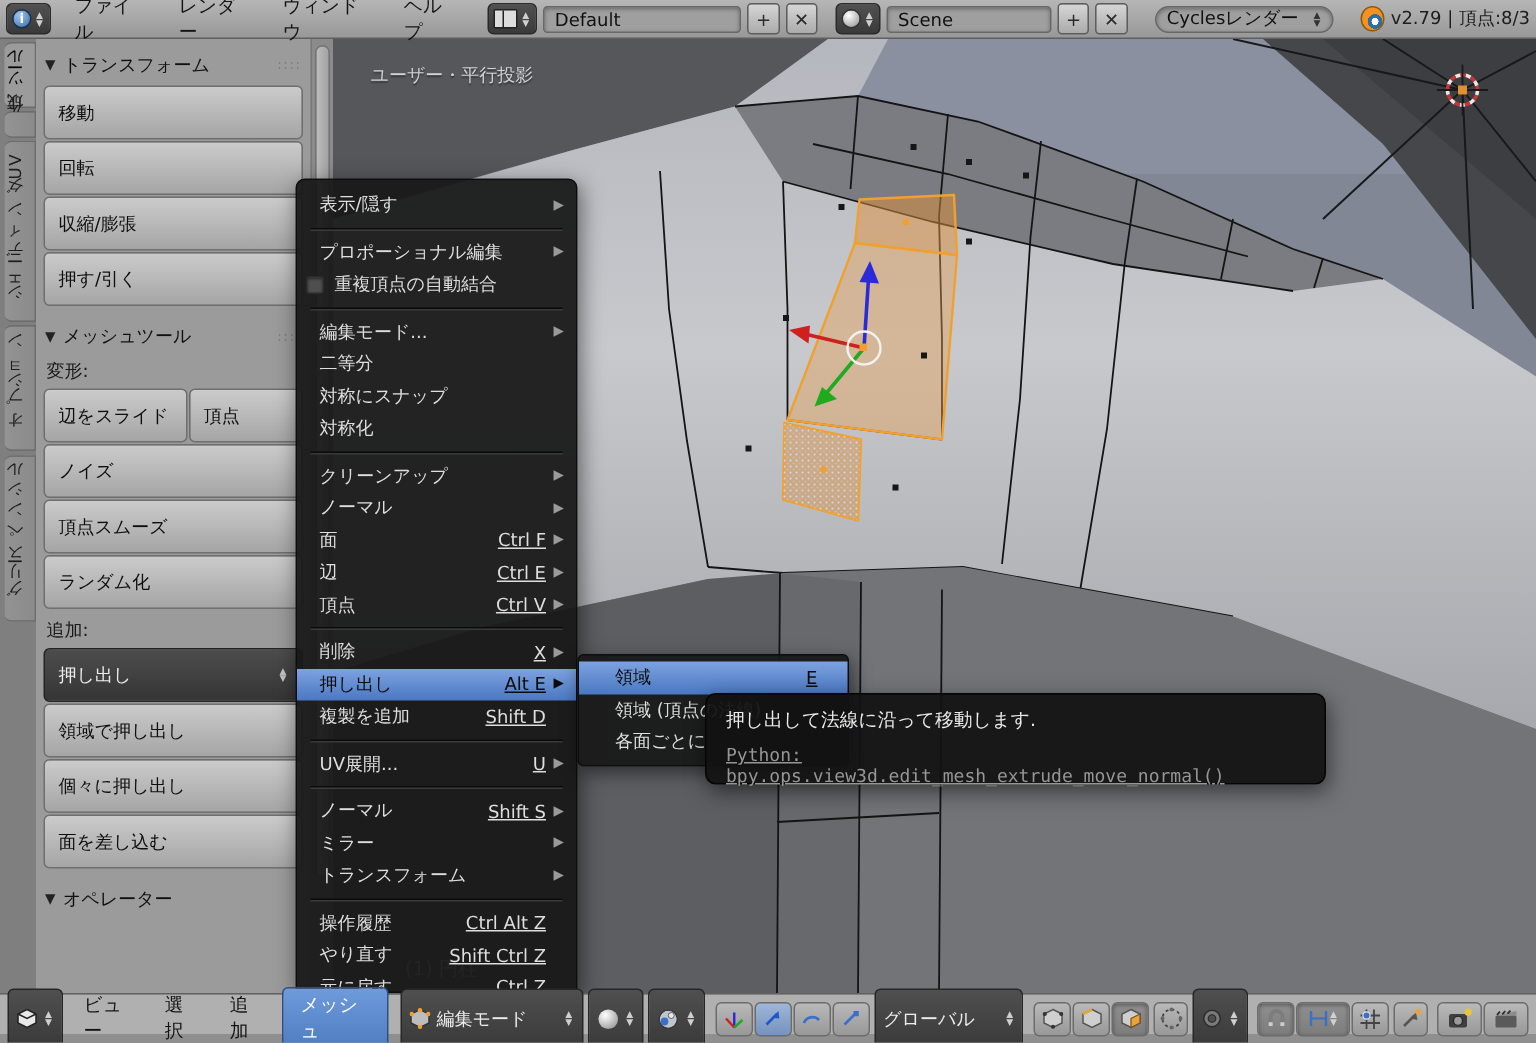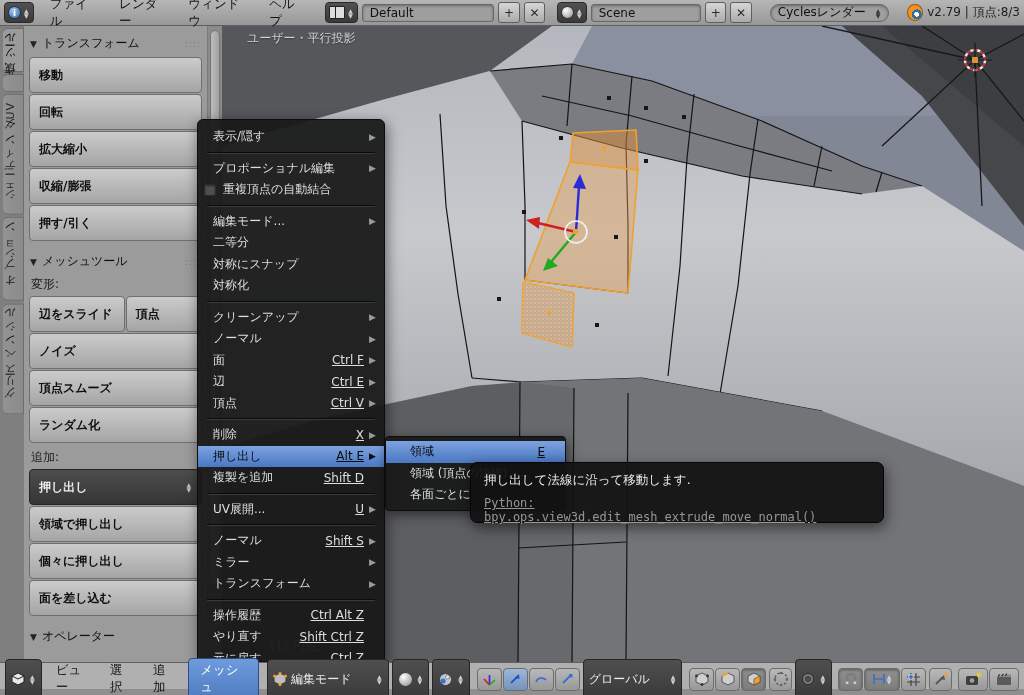--- a/index.html
+++ b/index.html
@@ -36,34 +36,34 @@
     display:block; letter-spacing:1px; }
   .vtab.active { background:#9b9b9b; color:#000; }
 
   
   .shelf { position:absolute; left:24px; top:26px; width:183px; bottom:33px; background:#9b9b9b; z-index:4;
     padding:5px 5px 0 5px; }
   .panel-header { display:flex; align-items:center; font-size:12px; color:#0f0f0f; margin:4px 1px 5px 1px; }
   .panel-header .tri { font-size:9px; margin-right:5px; color:#222; }
   .panel-header .grip { margin-left:auto; color:#7c7c7c; font-size:9px; letter-spacing:1px; }
   .tbtn { height:20px; margin:1px 0; background:linear-gradient(#cbcbcb,#a5a5a5); border:1px solid #6f6f6f;
-    border-radius:4px; font-size:12px; color:#0e0e0e; display:flex; align-items:center; padding:17px 9px; cursor:default;font-weight:bold; }
+    border-radius:4px; font-size:12px; color:#0e0e0e; display:flex; align-items:center; padding:17px 9px; cursor:default; }
   .tbtn.dark { background:linear-gradient(#4d4d4d,#353535); border-color:#242424; color:#ececec; }
   .tbtn .stepper { margin-left:auto; color:#c4c4c4; }
   .btn-row { display:flex; gap:1px; margin:1px 0; }
   .btn-row .tbtn { margin:0; }
   .shelf-label { font-size:12px; color:#1a1a1a; margin:6px 2px 3px 2px; }
   .vscroll { position:absolute; left:207px; top:26px; bottom:33px; width:15px; background:#8b8b8b;
     border-left:1px solid #7a7a7a; z-index:4; }
   .vscroll .thumb { position:absolute; left:2px; right:2px; top:4px; height:555px;
     background:linear-gradient(90deg,#bdbdbd,#a2a2a2); border:1px solid #757575; border-radius:6px; }
 
   
   .viewport { position:absolute; left:222px; top:26px; width:802px; height:636px; z-index:1; background:#828795; }
-  .vp-label { position:absolute; left:25px; top:4px; color:#d2d2d2; font-size:12px; z-index:2; text-shadow:0 1px 1px rgba(0,0,0,.4); }
+  .vp-label { position:absolute; left:25px; top:16px; color:#d2d2d2; font-size:12px; z-index:2; text-shadow:0 1px 1px rgba(0,0,0,.4); }
 
   
   .ctx-menu { position:absolute; left:197px; top:119px; width:188px; bottom:33px; z-index:10;
     background:rgba(24,24,24,0.94); border:1px solid #0d0d0d; border-radius:6px 6px 0 0;
     box-shadow:2px 4px 14px rgba(0,0,0,.5); padding:6px 0 2px 0; display:flex; flex-direction:column; }
   .mi { height:21.5px; flex:0 0 21.5px; display:flex; align-items:center; padding:0 8px 0 15px;
     font-size:12px; color:#dedede; cursor:default; }
   .mi .sc { margin-left:auto; color:#dedede;text-decoration:underline; }
   .mi .arrow { width:9px; text-align:right; color:#9a9a9a; font-size:9px; margin-left:3px; }
   .mi .arrow.blank { visibility:hidden; }
@@ -264,21 +264,20 @@
 
 <div class="shelf">
   <div class="panel-header">
     <span class="tri">▼</span>
     <span>トランスフォーム</span>
     <span class="grip">::::</span>
   </div>
   <div id="transform-buttons">
       <div class="tbtn">移動</div>
       <div class="tbtn">回転</div>
-      <div class="tbtn">拡大縮小</div>
       <div class="tbtn">収縮/膨張</div>
       <div class="tbtn">押す/引く</div>
     </div>
 
   <div class="panel-header" style="margin-top:12px;">
     <span class="tri">▼</span>
     <span>メッシュツール</span>
     <span class="grip">::::</span>
   </div>
   <div class="shelf-label">変形:</div>

